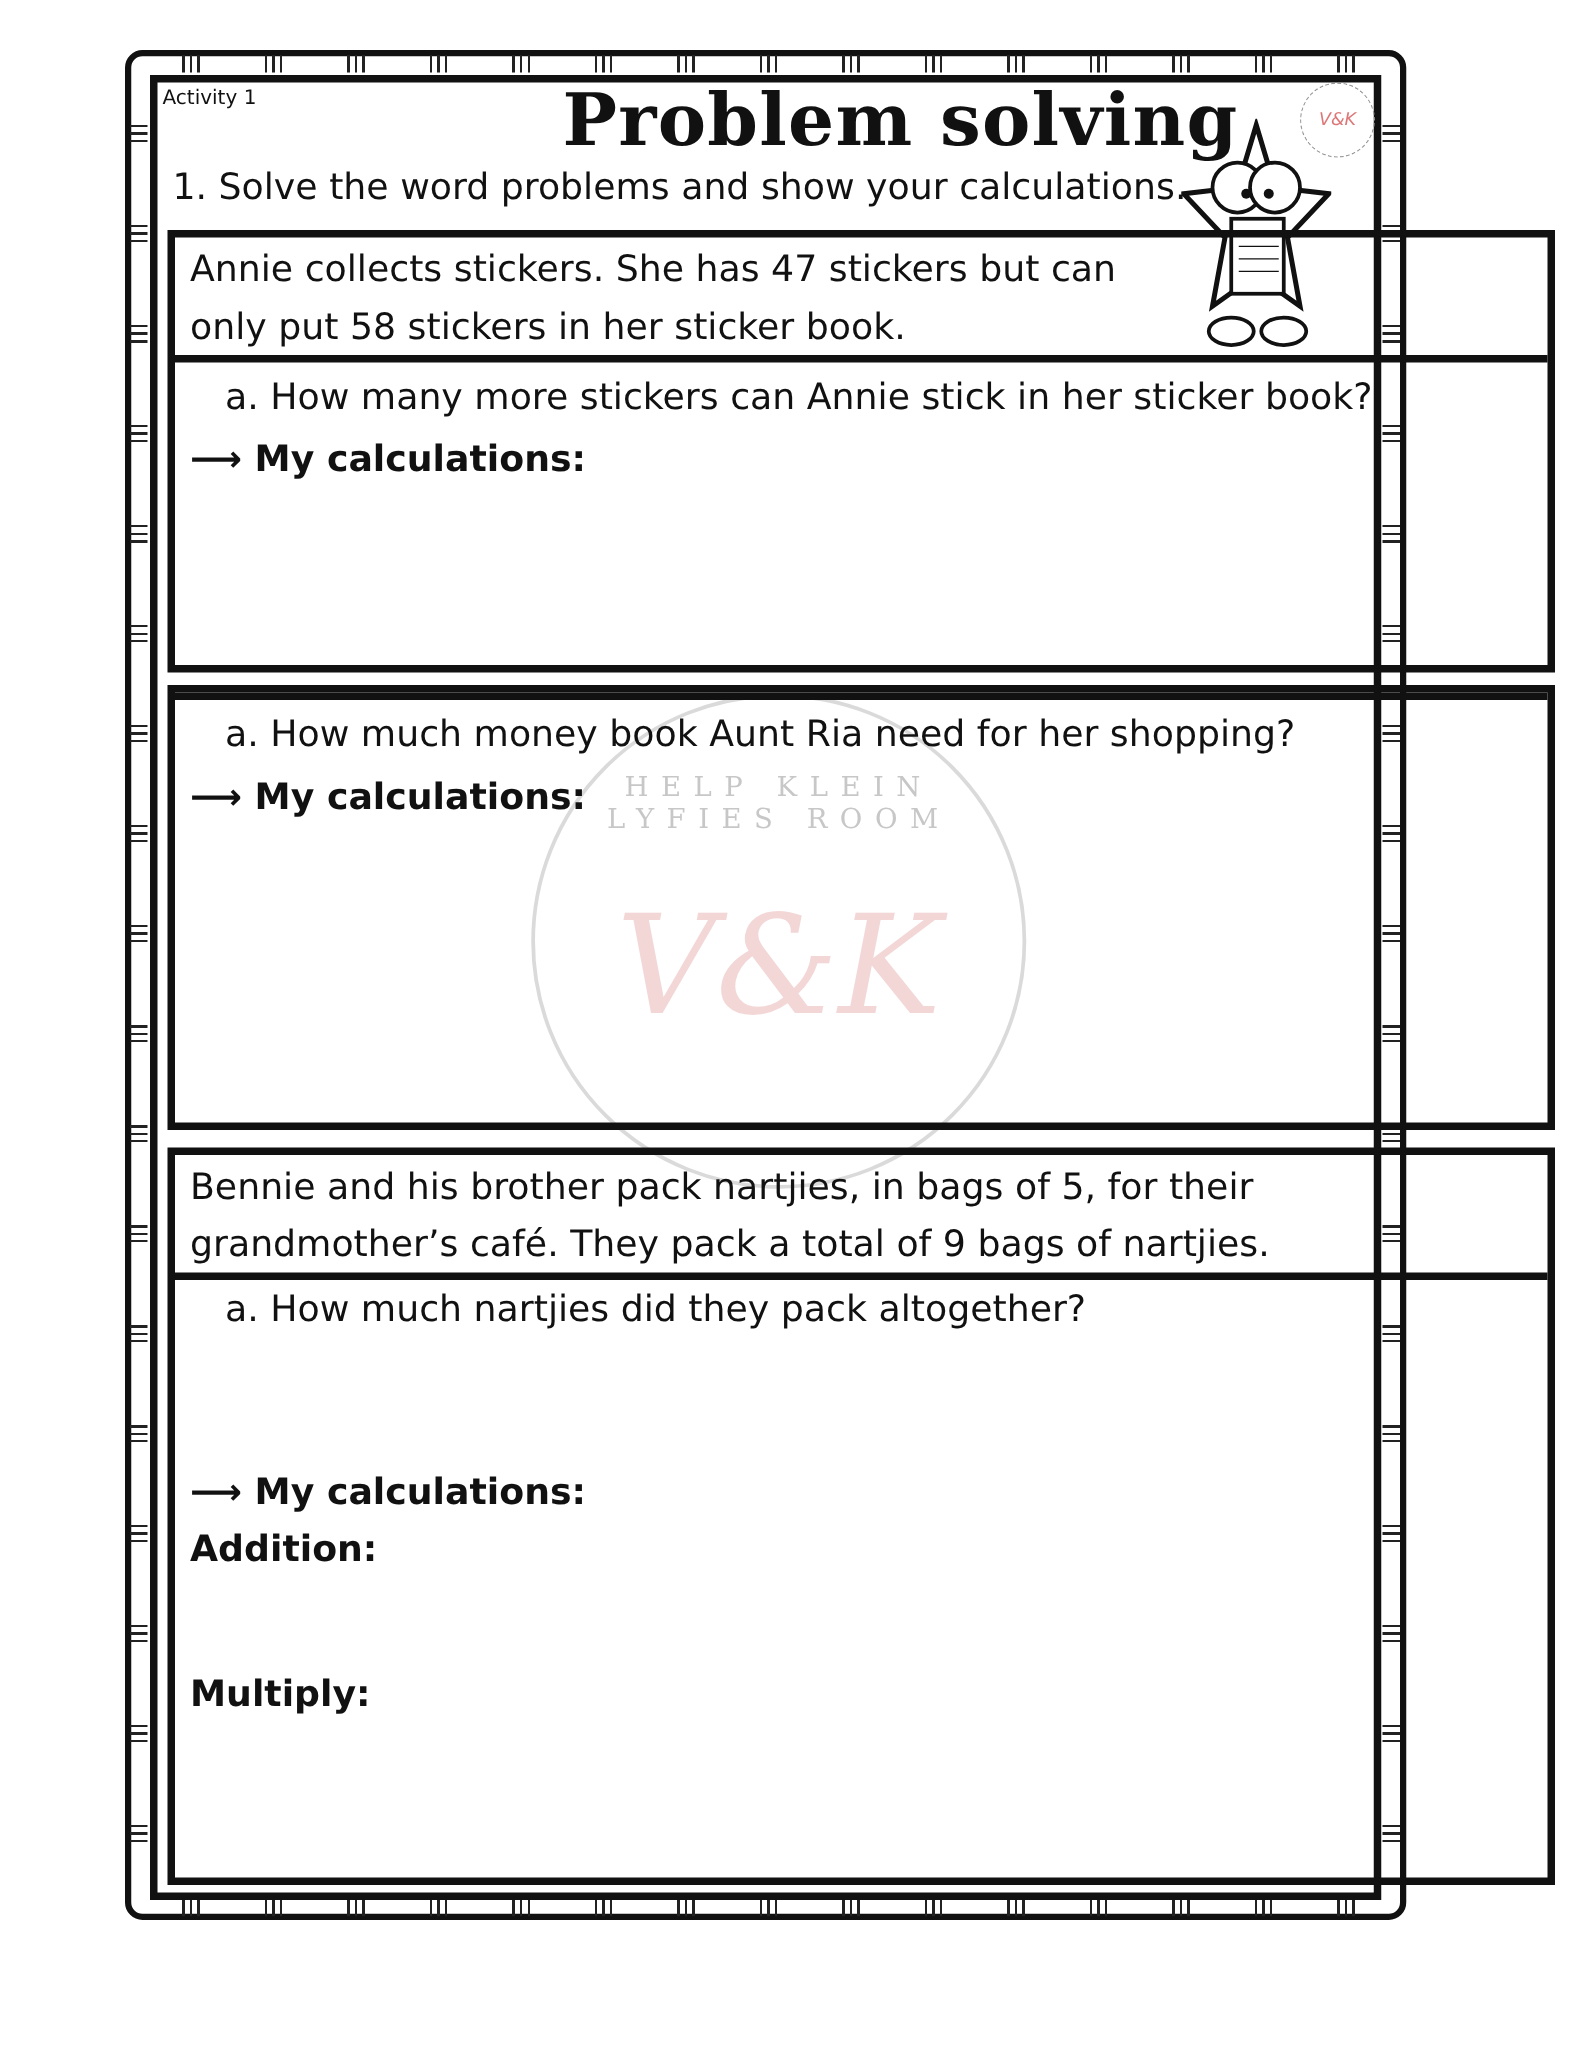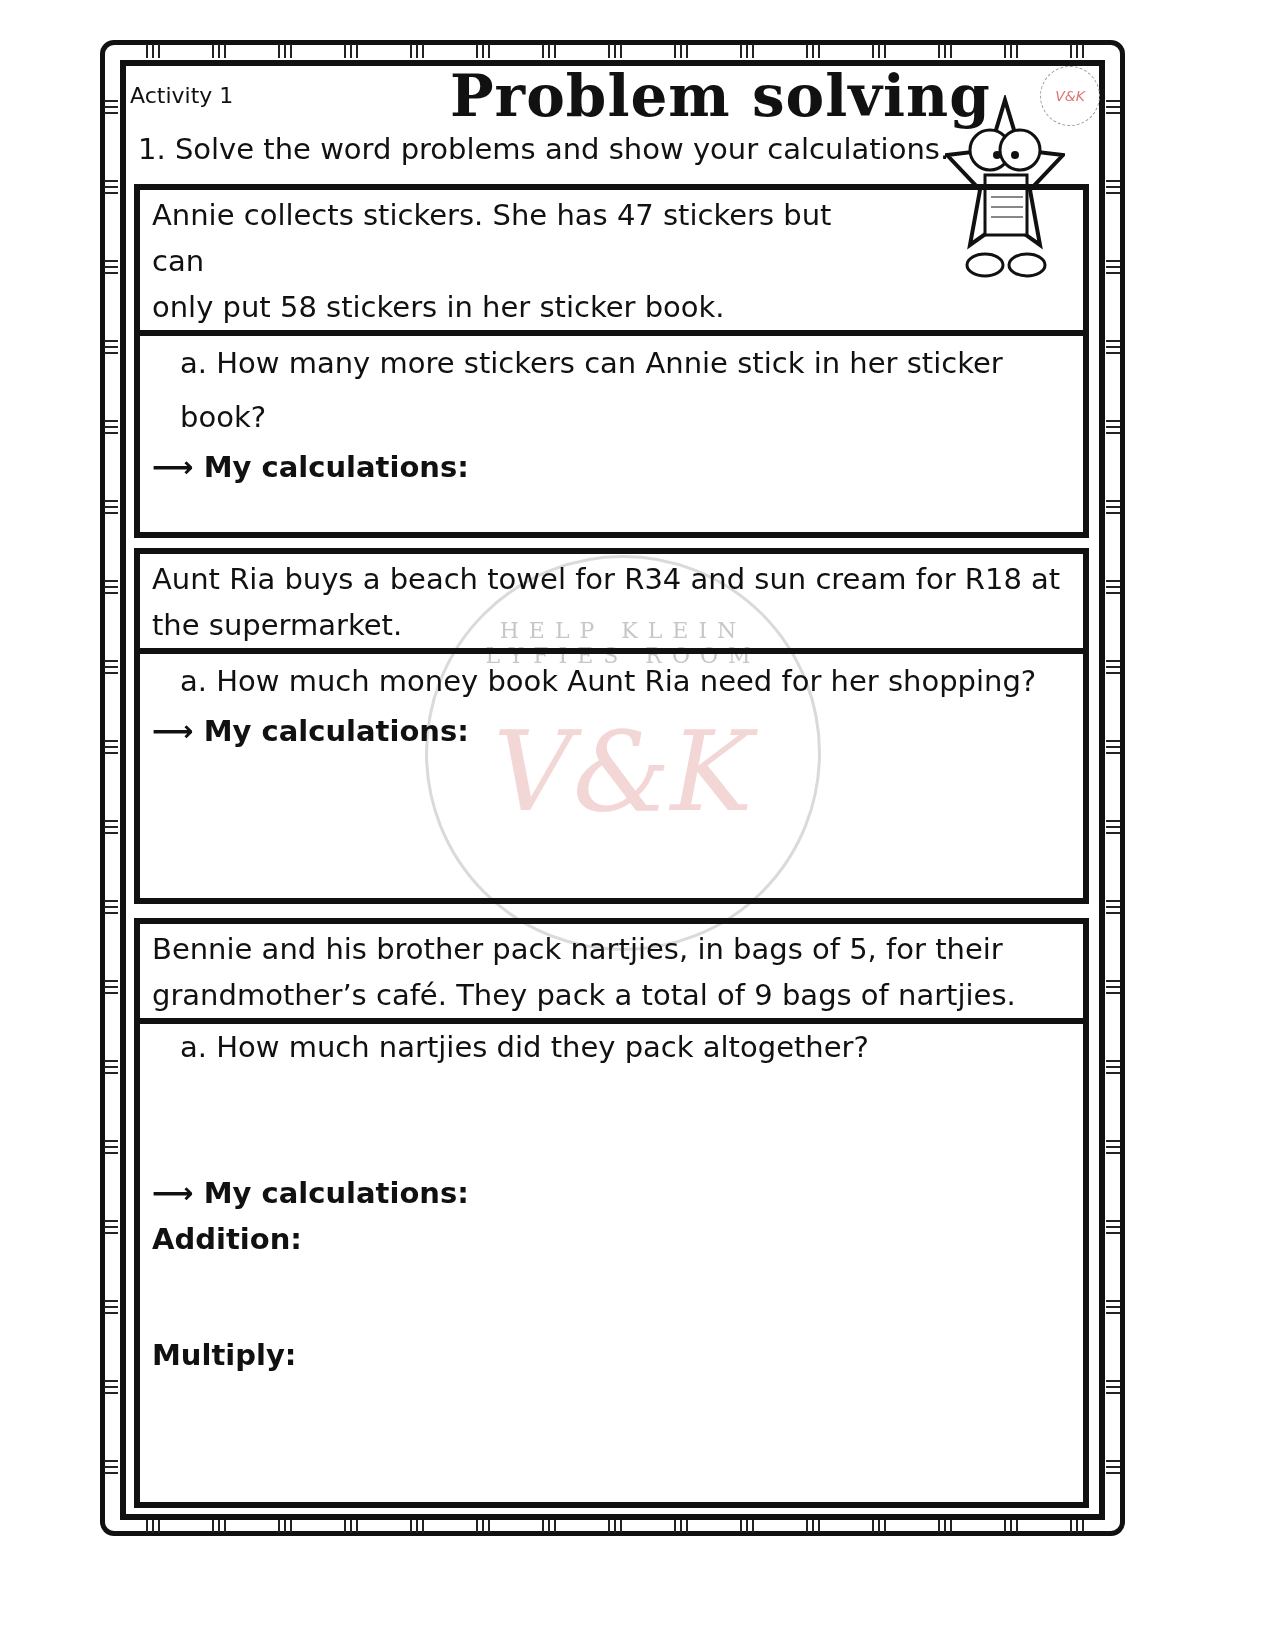--- a/index.html
+++ b/index.html
@@ -7,26 +7,26 @@
   .frame-outer{position:absolute;left:100px;top:40px;width:1025px;height:1496px;border:5px solid #111;box-sizing:border-box;border-radius:14px;}
   .deco-top,.deco-bottom{position:absolute;left:118px;width:990px;height:14px;
     background:repeating-linear-gradient(90deg,transparent 0 28px,#222 28px 30px,transparent 30px 34px,#222 34px 36px,transparent 36px 40px,#222 40px 42px,transparent 42px 66px);}
   .deco-top{top:44px;}
   .deco-bottom{top:1519px;}
   .deco-left,.deco-right{position:absolute;top:60px;width:14px;height:1460px;
     background:repeating-linear-gradient(180deg,transparent 0 40px,#222 40px 42px,transparent 42px 46px,#222 46px 48px,transparent 48px 52px,#222 52px 54px,transparent 54px 80px);}
   .deco-left{left:104px;}
   .deco-right{left:1106px;}
   .inner-border{position:absolute;left:120px;top:60px;width:985px;height:1460px;border:6px solid #111;box-sizing:border-box;}
-  .activity{position:absolute;left:130px;top:83px;font-size:22px;}
+  .activity{position:absolute;left:130px;top:68px;font-size:16px;}
   .title{position:absolute;left:450px;top:62px;font-size:58px;font-weight:bold;font-family:"DejaVu Serif",serif;letter-spacing:1px;}
   .instruction{position:absolute;left:138px;top:132px;font-size:29px;}
   .mascot{position:absolute;left:945px;top:95px;width:120px;height:185px;}
   .stamp{position:absolute;left:1040px;top:66px;width:58px;height:58px;border-radius:50%;border:1px dashed #999;display:flex;align-items:center;justify-content:center;color:#d77;font-size:14px;font-style:italic;}
-  .box{position:absolute;left:134px;width:955px;border:6px solid #111;box-sizing:border-box;}
+  .box{position:absolute;left:134px;width:1110px;border:6px solid #111;box-sizing:border-box;}
   .story{font-size:29px;line-height:46px;padding:2px 12px 0 12px;}
   .divider{height:6px;background:#111;}
   .q{font-size:29px;line-height:54px;padding:0 12px;margin-left:28px;}
   .lbl{font-size:29px;padding:0 12px;line-height:46px;font-weight:bold;}
   .watermark{position:absolute;left:425px;top:555px;width:390px;height:390px;border-radius:50%;border:3px solid rgba(150,150,150,.35);pointer-events:none;}
   .wm-text{position:absolute;left:0;top:150px;width:100%;text-align:center;font-size:110px;color:rgba(220,140,140,.35);font-style:italic;font-family:"DejaVu Serif",serif;}
   .wm-ring{position:absolute;left:0;top:40px;width:100%;text-align:center;font-size:22px;letter-spacing:10px;color:rgba(130,130,130,.45);font-family:"DejaVu Serif",serif;margin-top:20px;}
 </style>
 </head>
 <body>
@@ -71,24 +71,20 @@
     <div>Annie collects stickers. She has 47 stickers but can</div>
     <div>only put 58 stickers in her sticker book.</div>
   </div>
   <div class="divider"></div>
   <div class="q">a. How many more stickers can Annie stick in her sticker book?</div>
   <div class="lbl">⟶ My calculations:</div>
   <div style="height:130px;"></div>
 </div>
 
 <div class="box" style="top:548px;height:356px;">
-  <div class="story">
-    <div>Aunt Ria buys a beach towel for R34 and sun cream for R18 at</div>
-    <div>the supermarket.</div>
-  </div>
   <div class="divider"></div>
   <div class="q">a. How much money book Aunt Ria need for her shopping?</div>
   <div class="lbl">⟶ My calculations:</div>
   <div style="height:140px;"></div>
 </div>
 
 <div class="box" style="top:918px;height:590px;">
   <div class="story">
     <div>Bennie and his brother pack nartjies, in bags of 5, for their</div>
     <div>grandmother’s café. They pack a total of 9 bags of nartjies.</div>

